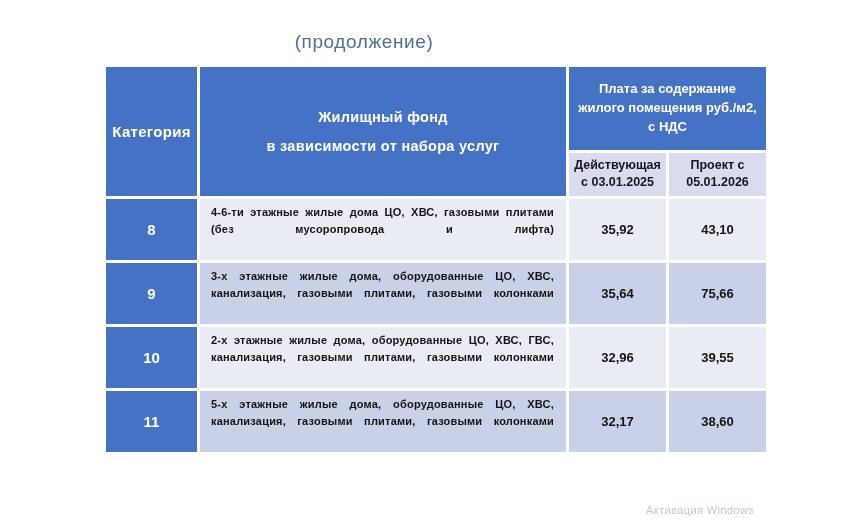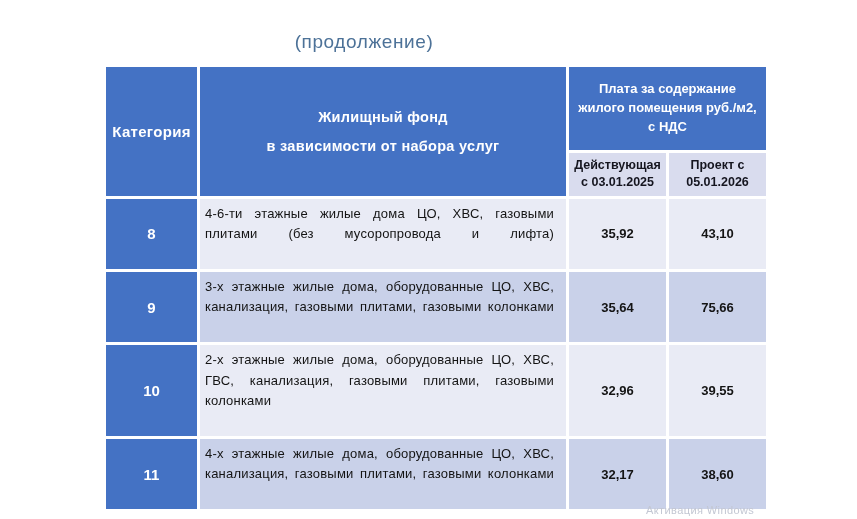--- a/index.html
+++ b/index.html
@@ -65,25 +65,25 @@
 
   .cat-cell {
     background: #4472c4;
     color: #ffffff;
     font-weight: bold;
     font-size: 15px;
     text-align: center;
   }
 
   .desc-cell {
-    font-weight: normal;
-    font-size: 13px;
+    font-weight: bold;
+    font-size: 11px;
     color: #141414;
     text-align: justify;
-    padding: 5px 12px 5px 5px;
+    padding: 5px 12px 5px 11px;
     line-height: 1.55;
     letter-spacing: 0.2px;
   }
   .desc-cell::after { content: ""; display: inline-block; width: 100%; }
 
   .val-cell {
     font-weight: bold;
     font-size: 13px;
     color: #141414;
     text-align: center;
@@ -144,21 +144,21 @@
         <td class="val-cell">75,66</td>
       </tr>
       <tr class="row-light" style="height:44px;">
         <td class="cat-cell">10</td>
         <td class="desc-cell">2-х этажные жилые дома, оборудованные ЦО, ХВС, ГВС, канализация, газовыми плитами, газовыми колонками</td>
         <td class="val-cell">32,96</td>
         <td class="val-cell">39,55</td>
       </tr>
       <tr class="row-dark" style="height:44px;">
         <td class="cat-cell">11</td>
-        <td class="desc-cell">4-х этажные жилые дома, оборудованные ЦО, ХВС, канализация, газовыми плитами, газовыми колонками</td>
+        <td class="desc-cell">5-х этажные жилые дома, оборудованные ЦО, ХВС, канализация, газовыми плитами, газовыми колонками</td>
         <td class="val-cell">32,17</td>
         <td class="val-cell">38,60</td>
       </tr>
 
     </tbody>
   </table>
 
   <div class="watermark">Активация Windows</div>
 
 </div>

